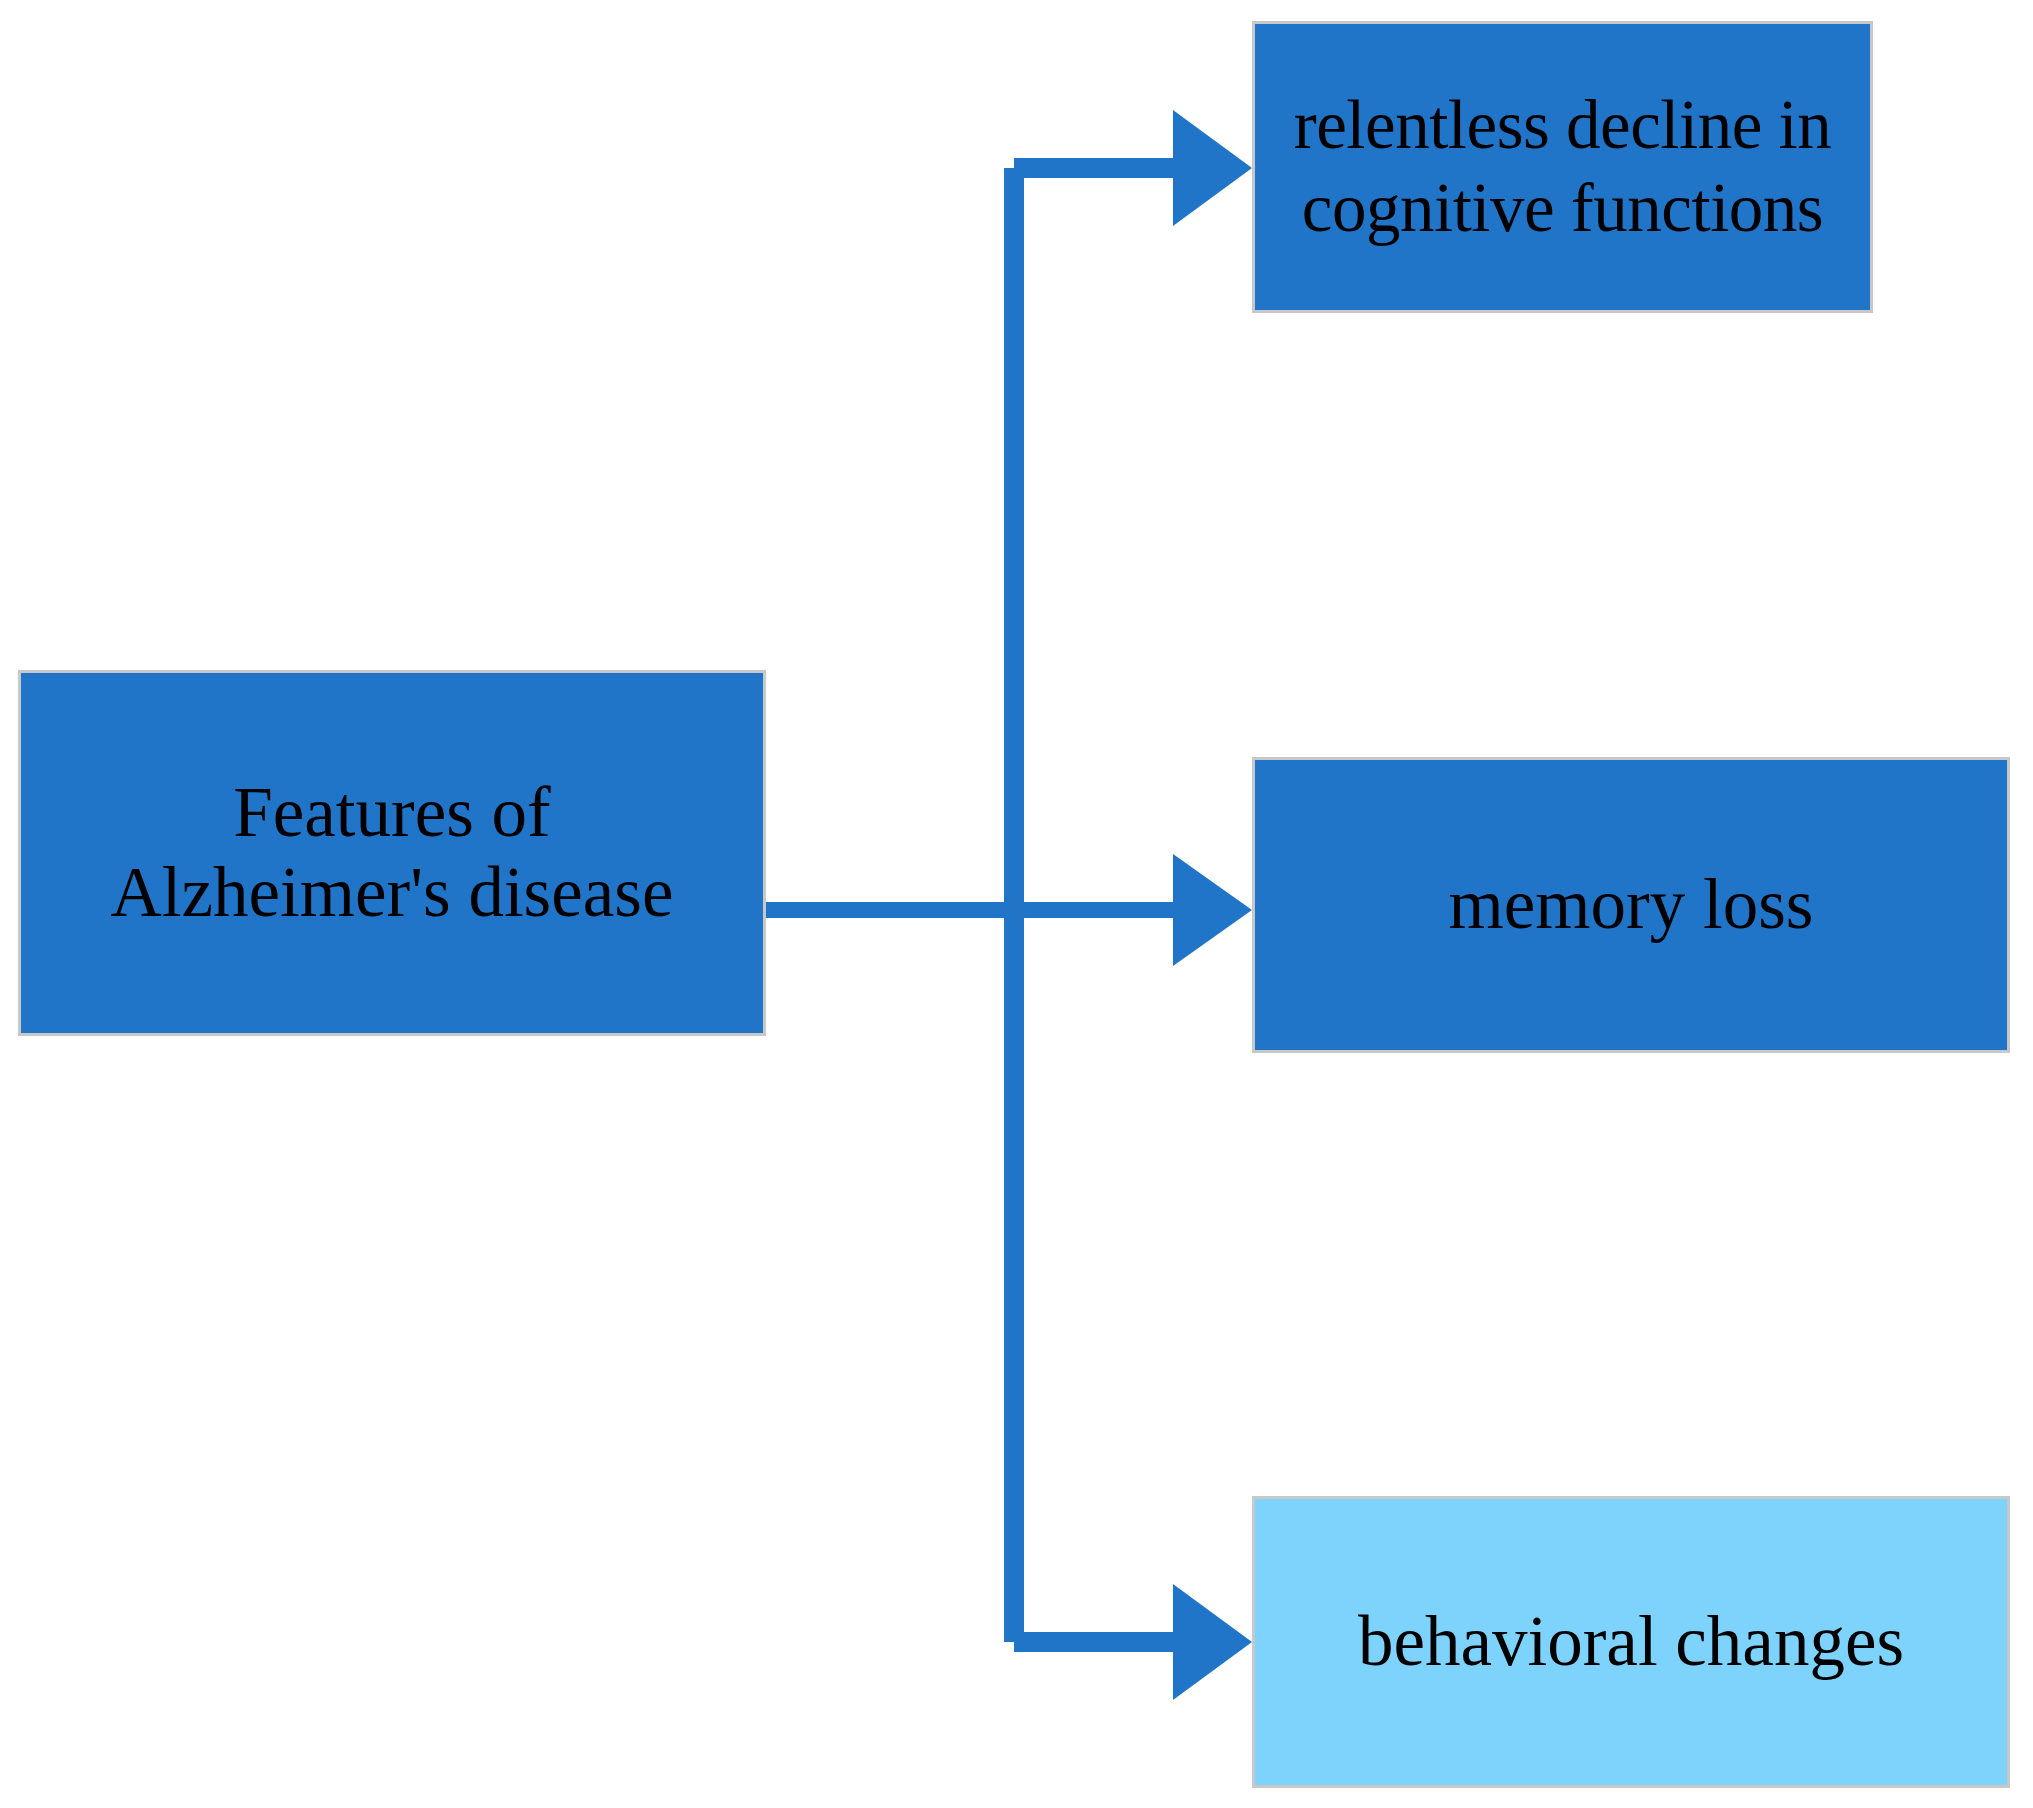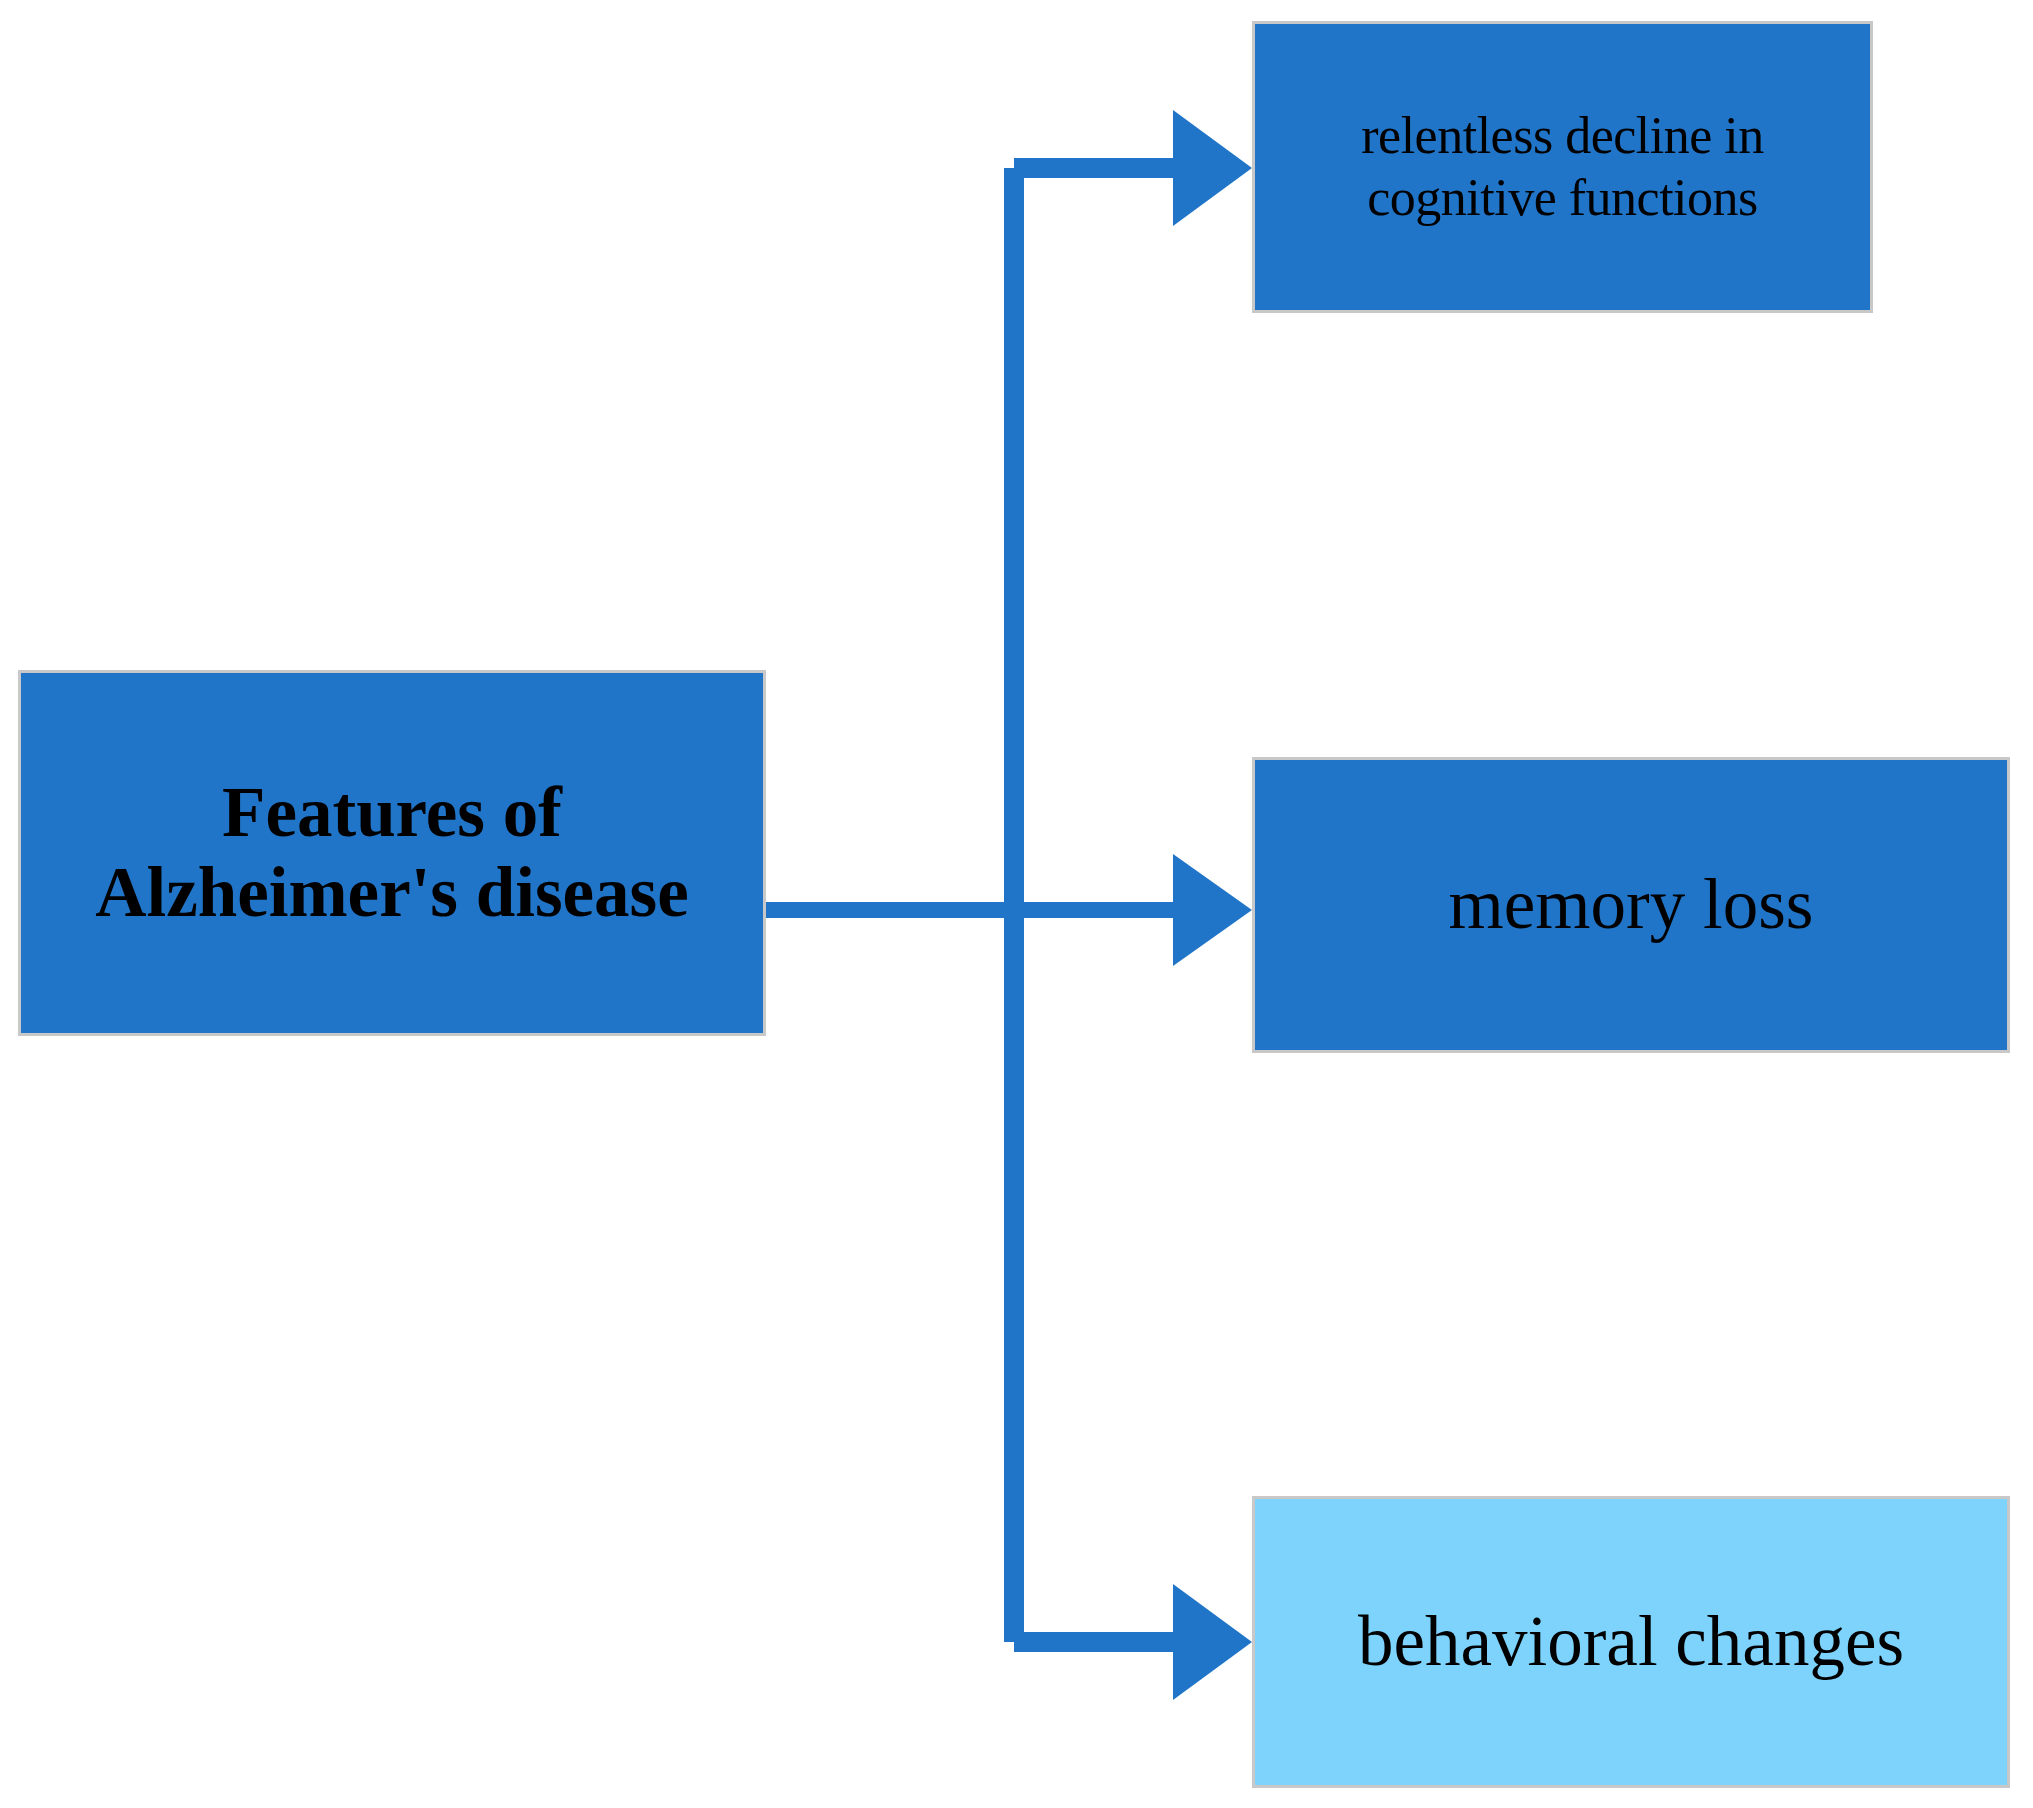--- a/index.html
+++ b/index.html
@@ -40,30 +40,29 @@
     white-space: pre-line;
   }
 
   
   #node-root {
     left: 18px;
     top: 670px;
     width: 748px;
     height: 366px;
     font-size: 71px;
-    font-weight: bold;
   }
 
   
   #node-cognitive {
     left: 1252px;
     top: 21px;
     width: 621px;
     height: 292px;
-    font-size: 52px;
+    font-size: 69px;
     font-stretch: condensed;
     font-family: "Liberation Serif", "DejaVu Serif", serif;
     letter-spacing: -0.5px;
     line-height: 1.20;
   }
 
   
   #node-memory {
     left: 1252px;
     top: 757px;

